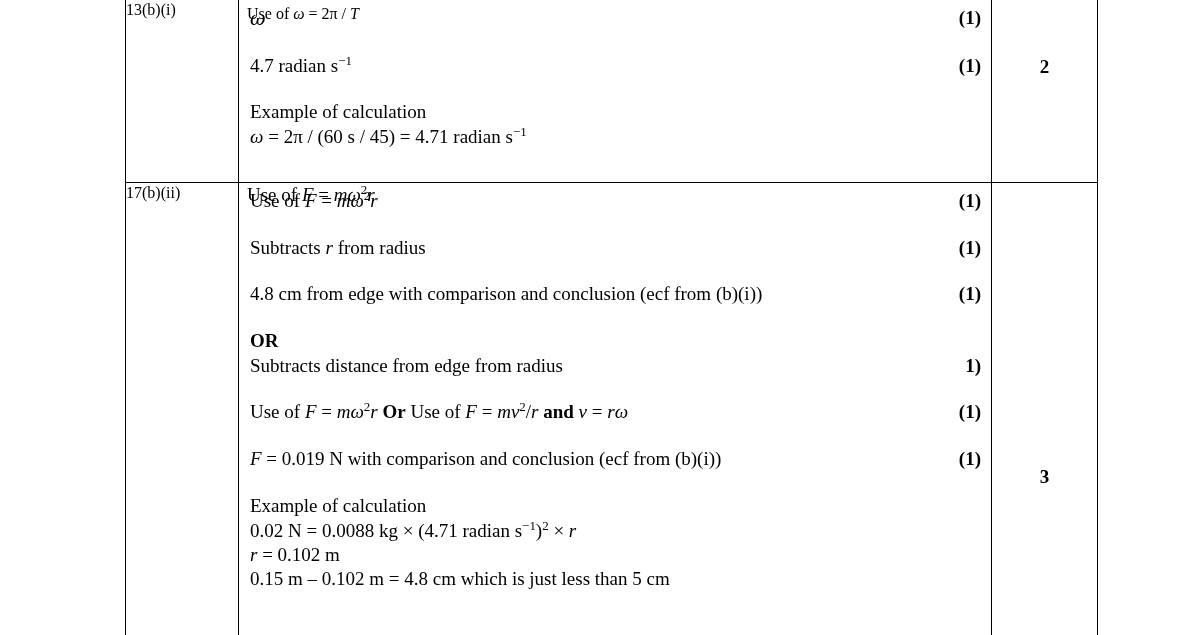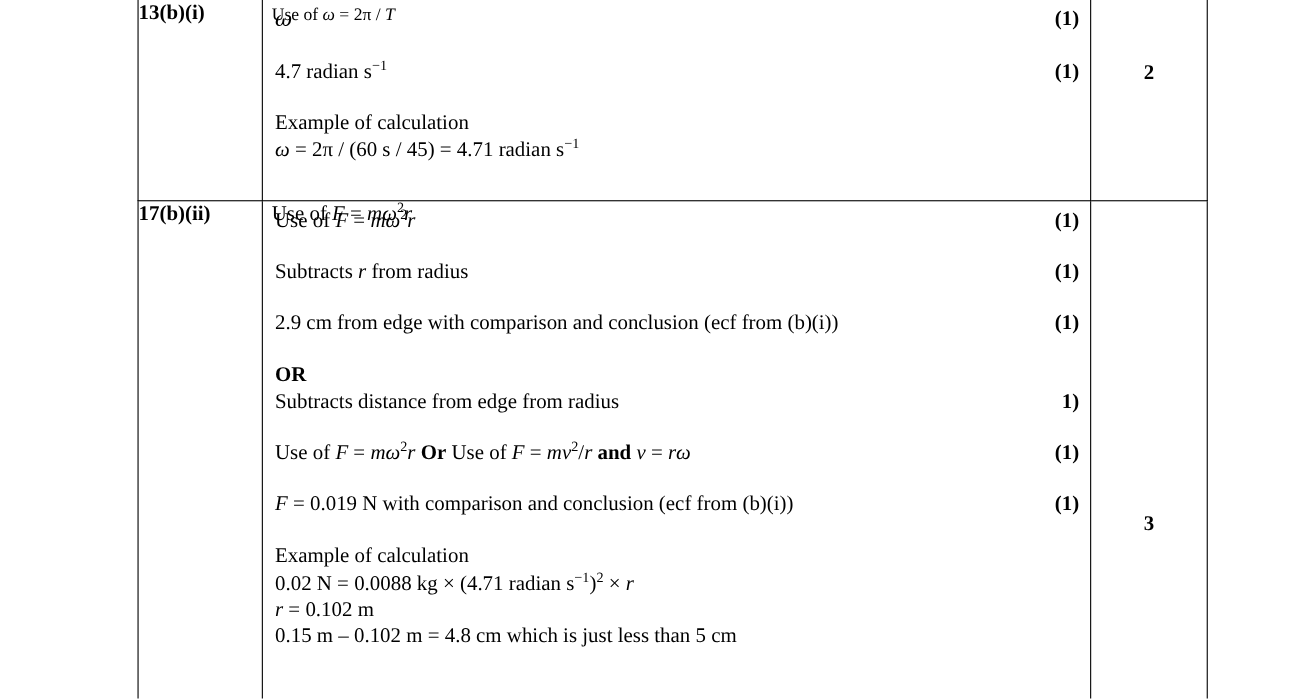--- a/index.html
+++ b/index.html
@@ -30,22 +30,22 @@
   table.marksheet td {
     border: 1px solid #000000;
     vertical-align: top;
     padding: 0;
   }
   .col-ref { width: 113px; }
   .col-body { width: 753px; }
   .col-marks { width: 106px; }
 
   .ref-cell {
-    font-weight: bold;
-    font-size: 19px;
+    font-weight: normal;
+    font-size: 16px;
     padding: 6px 0 0 11px;
     line-height: 1.25;
     white-space: nowrap;
   }
   .marks-cell {
     font-weight: bold;
     font-size: 19px;
     text-align: center;
     position: relative;
   }
@@ -149,21 +149,21 @@
             <div class="gap-md"></div>
 
             <div class="line row-flex">
               <span class="txt">Subtracts <i>r</i> from radius</span>
               <span class="mark-tag">(1)</span>
             </div>
 
             <div class="gap-md"></div>
 
             <div class="line row-flex">
-              <span class="txt">2.9 cm from edge with comparison and conclusion (ecf from (b)(i))</span>
+              <span class="txt">4.8 cm from edge with comparison and conclusion (ecf from (b)(i))</span>
               <span class="mark-tag">(1)</span>
             </div>
 
             <div class="gap-md"></div>
 
             <div class="line bold">OR</div>
 
             <div class="line row-flex">
               <span class="txt">Subtracts distance from edge from radius</span>
               <span class="mark-tag">1)</span>

